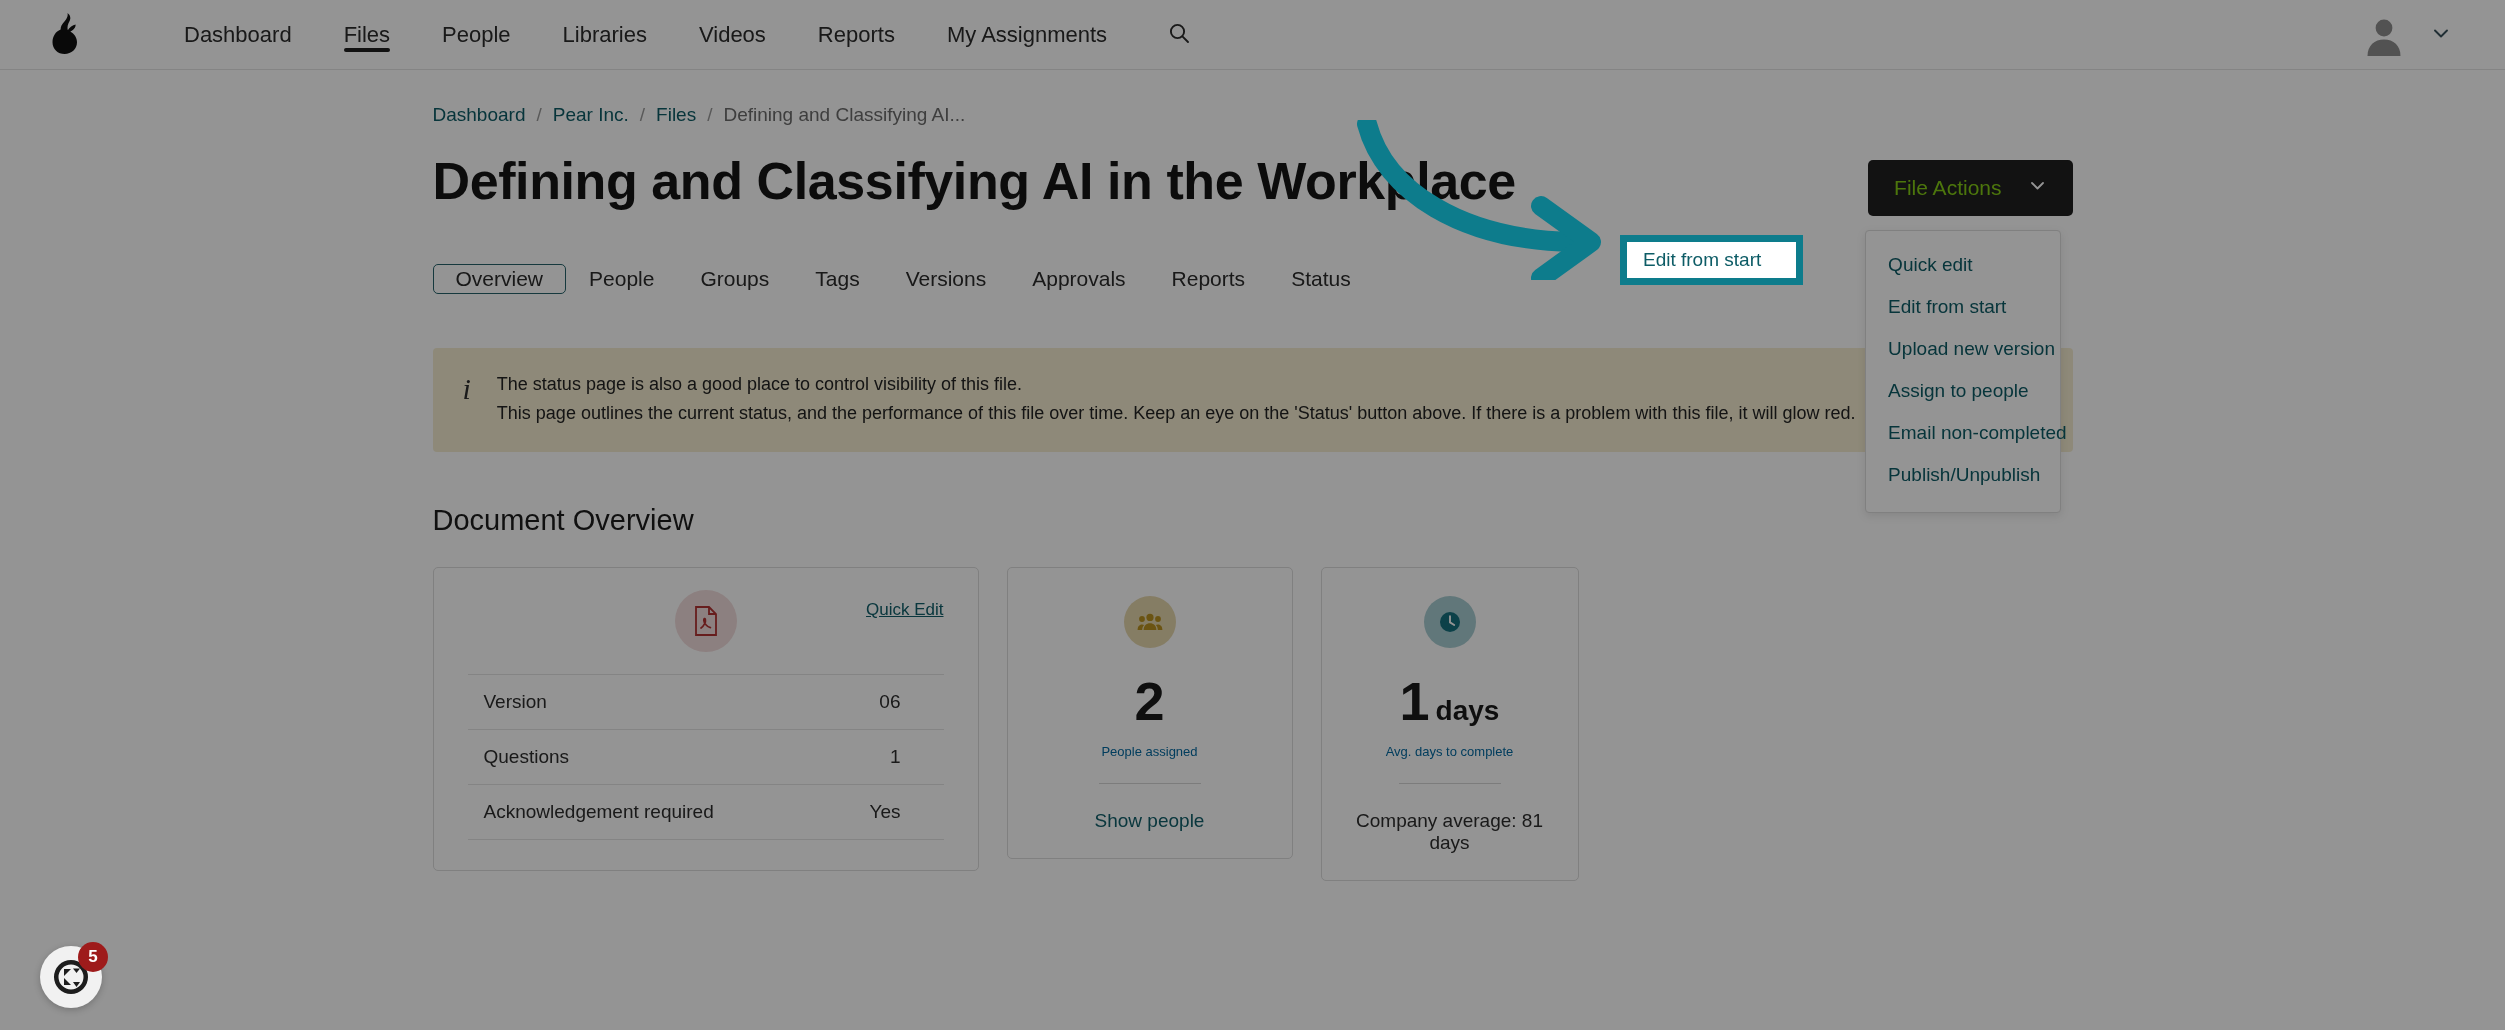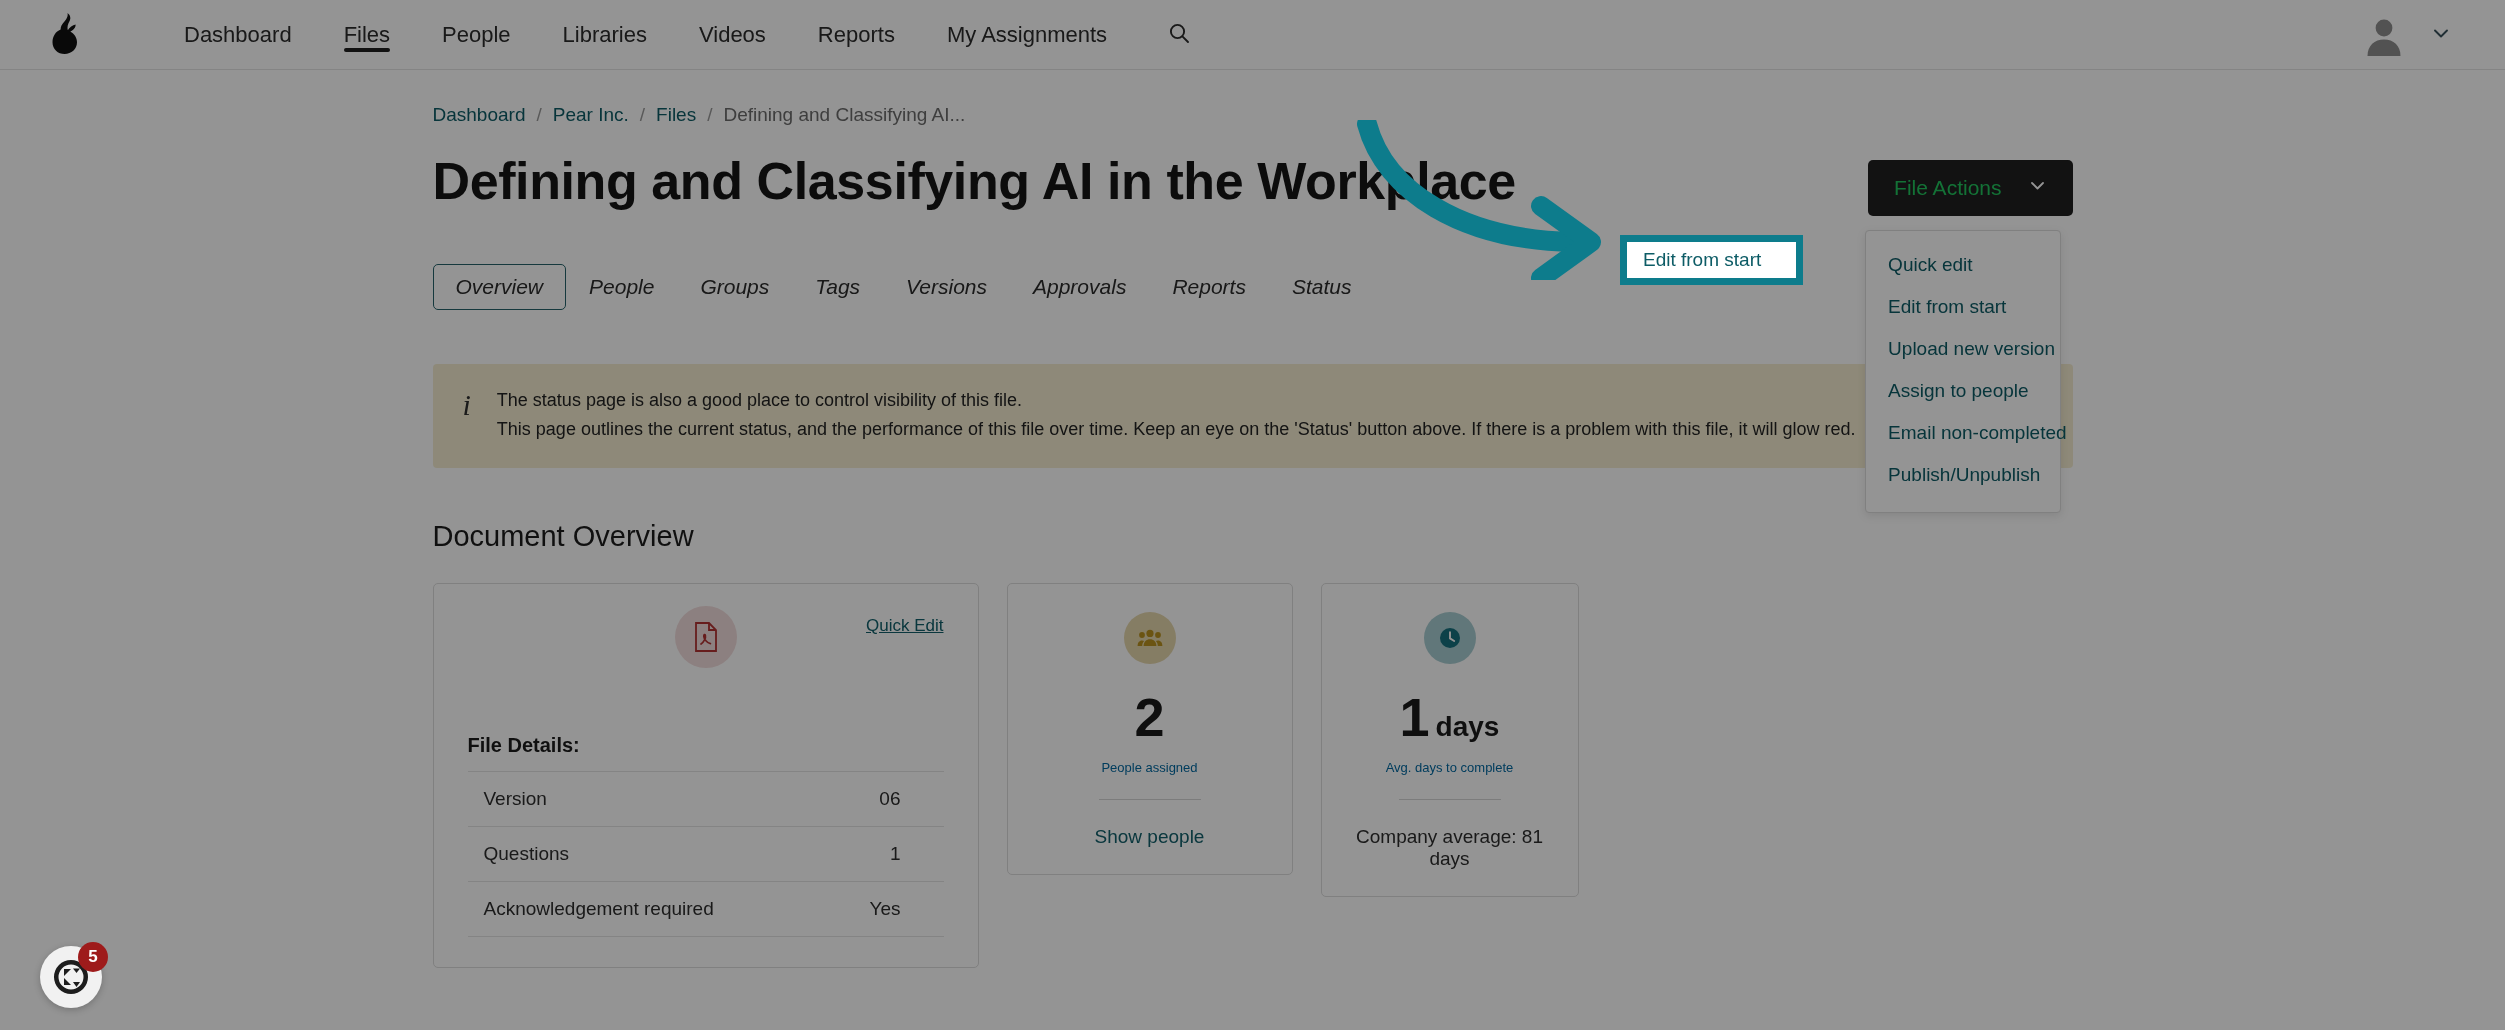--- a/index.html
+++ b/index.html
@@ -128,21 +128,21 @@
   }
   #page-subtitle {
     font-size: 20px;
     color: #3d3d3d;
     margin-top: 25px;
   }
   #title-right { margin-left: auto; position: relative; padding-top: 8px; }
 
   #file-actions-btn {
     background: #1f1f1f;
-    color: #22c55e;
+    color: #84cc16;
     border: none;
     border-radius: 5px;
     font-size: 21px;
     font-family: inherit;
     padding: 16px 26px;
     display: flex;
     align-items: center;
     gap: 26px;
     cursor: pointer;
     min-width: 172px;
@@ -172,26 +172,25 @@
   
   #tabs {
     display: flex;
     align-items: center;
     gap: 0px;
     margin-top: 48px;
   }
   .tab {
     font-size: 21px;
     color: #2b2b2b;
-    padding: 10px 22px;
+    padding: 2px 22px;
     cursor: pointer;
     border: 1px solid transparent;
     border-radius: 5px;
     white-space: nowrap;
-    font-style: italic;
   }
   .tab.active {
     border-color: #27636b;
   }
 
   
   #info-banner {
     margin-top: 54px;
     background: #f5edd1;
     border-radius: 4px;
@@ -523,21 +522,20 @@
             <svg width="26" height="30" viewBox="0 0 26 30">
               <path d="M3 1 H16 L23 8 V29 H3 Z" fill="none" stroke="#b13232" stroke-width="1.8"></path>
               <path d="M16 1 V8 H23" fill="none" stroke="#b13232" stroke-width="1.8"></path>
               <path d="M8 22 C11 20 13 16 12.4 13.6 C12 12 10.6 12.4 10.8 14.4
                        C11 17 14 21 17.4 21.6" fill="none" stroke="#b13232" stroke-width="1.7" stroke-linecap="round"></path>
             </svg>
           </div>
           <span id="quick-edit-link">Quick Edit</span>
         </div>
 
-        <div id="fd-heading">File Details:</div>
 
         <div class="fd-row">
           <span>Version</span>
           <span class="fd-val">06</span>
         </div>
         <div class="fd-row">
           <span>Questions</span>
           <span class="fd-val">1</span>
         </div>
         <div class="fd-row">

